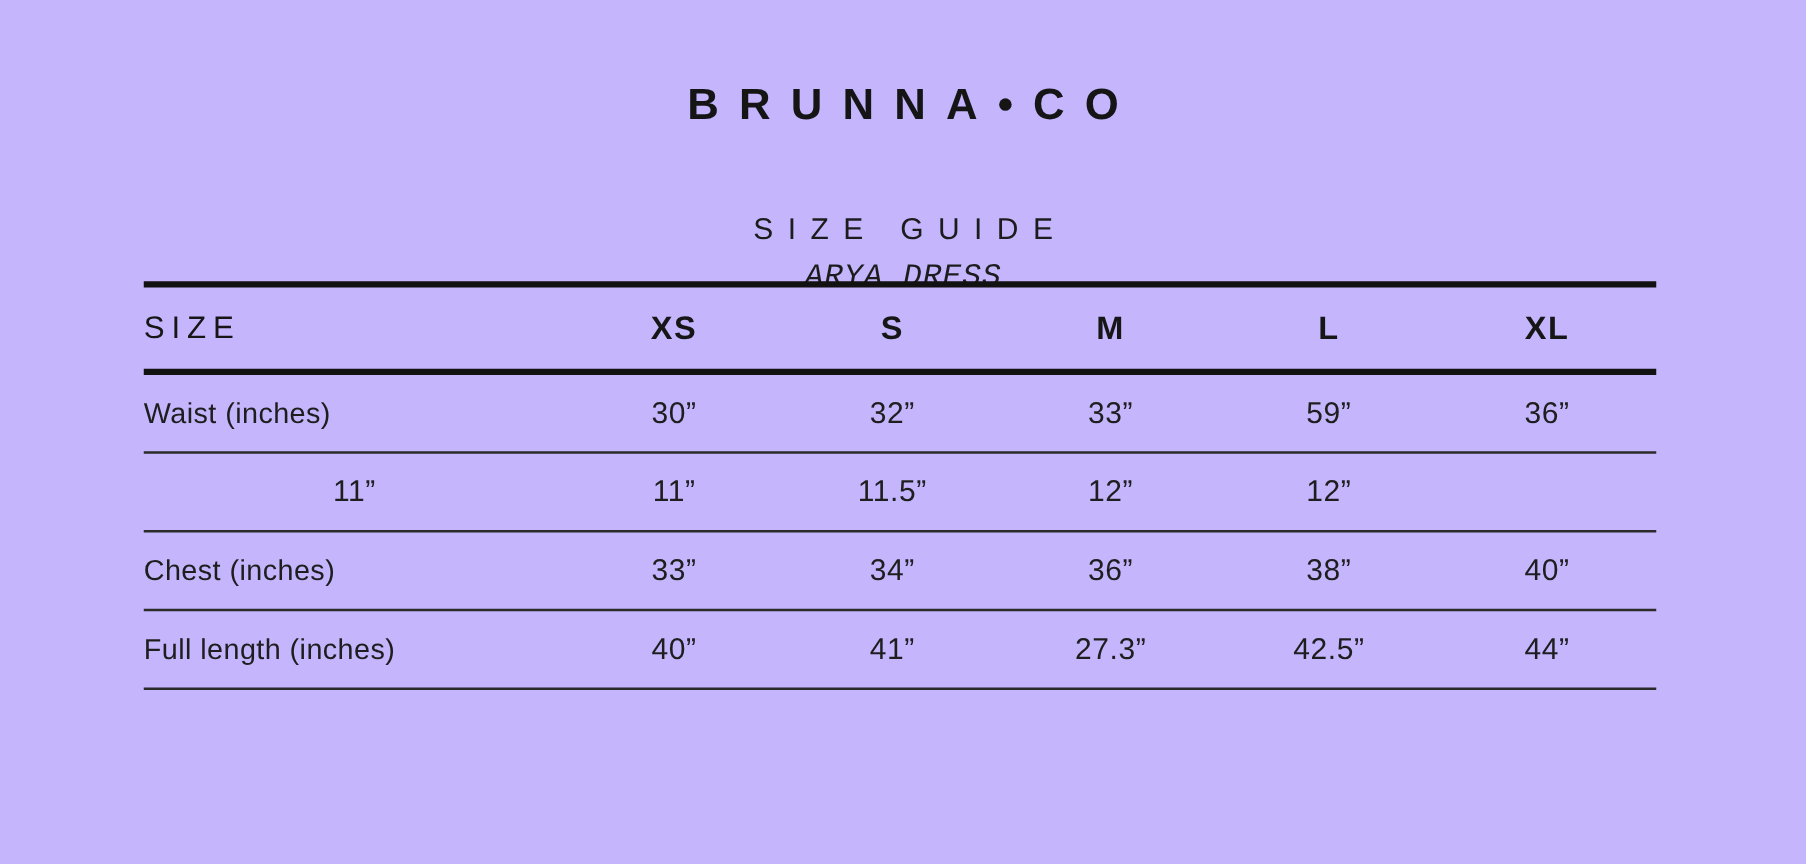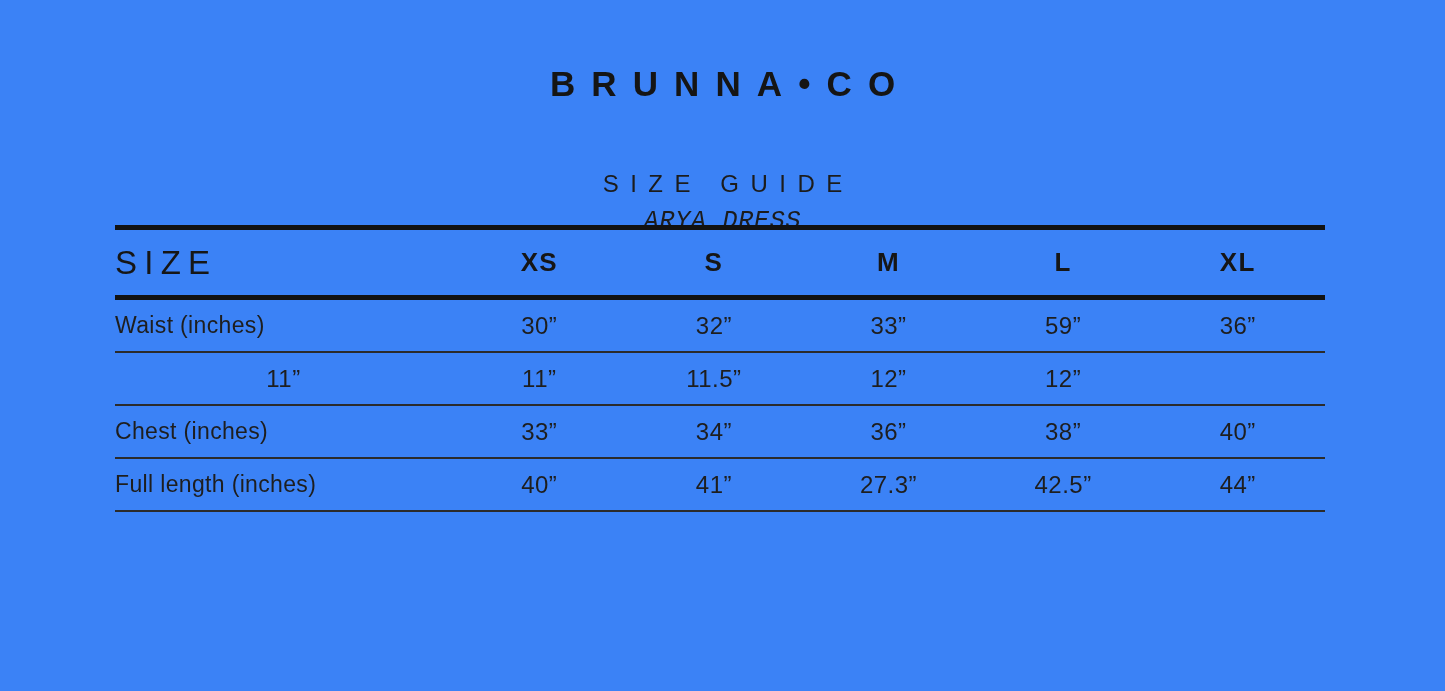--- a/index.html
+++ b/index.html
@@ -10,21 +10,21 @@
     width: 1445px;
     height: 691px;
     font-family: "Liberation Sans", sans-serif;
     color: #1a1a1a;
     overflow: hidden;
   }
   .page {
     position: relative;
     width: 1445px;
     height: 691px;
-    background: #3b82f6;
+    background: #c4b5fd;
   }
 
   
   .masthead {
     text-align: center;
     padding-top: 66px;
   }
   .brand {
     margin: 0;
     font-size: 35px;
@@ -64,38 +64,38 @@
   .row {
     display: grid;
     grid-template-columns: 337px repeat(5, 1fr);
     align-items: center;
   }
   .header-row {
     height: 70px;
     border-bottom: 5px solid #121212;
   }
   .data-row {
-    height: 53px;
+    height: 63px;
     border-bottom: 2px solid #2b2b2b;
   }
   .cell {
     text-align: center;
     font-size: 24px;
     font-weight: 400;
     color: #1e1e1e;
     letter-spacing: 0.02em;
     white-space: nowrap;
   }
   .label-cell {
     text-align: left;
     font-size: 23px;
     letter-spacing: 0.015em;
   }
   .size-col-title {
-    font-size: 33px;
+    font-size: 25px;
     letter-spacing: 0.22em;
     color: #161616;
   }
   .size-col-header {
     font-size: 26px;
     letter-spacing: 0.05em;
     color: #161616;
     font-weight: bold;
   }
 </style>

